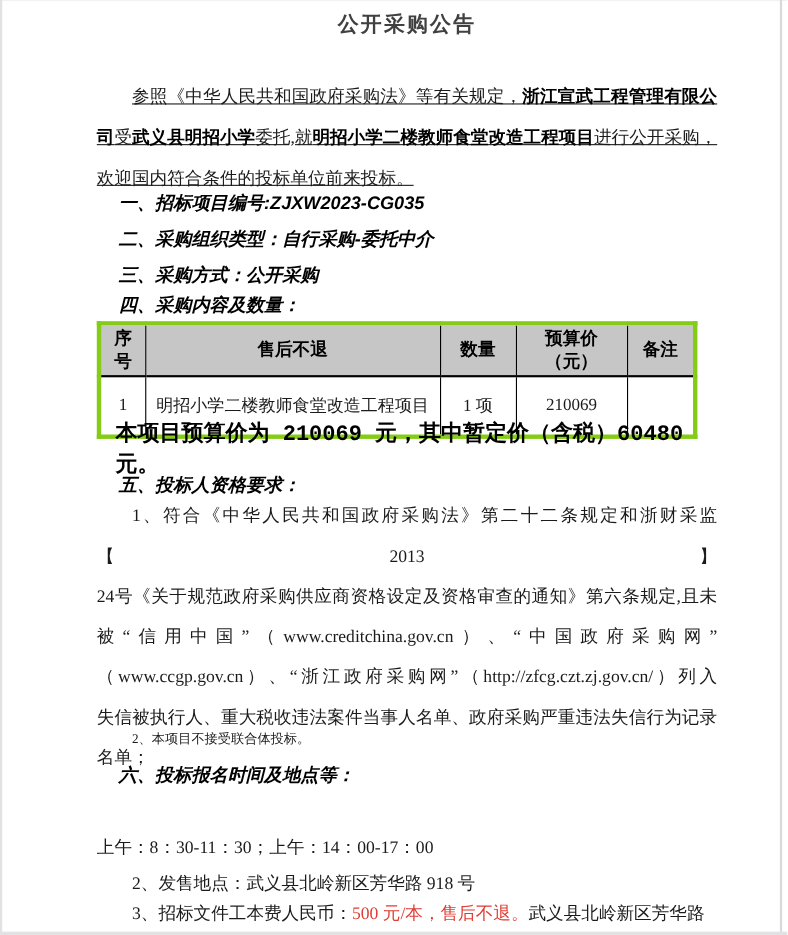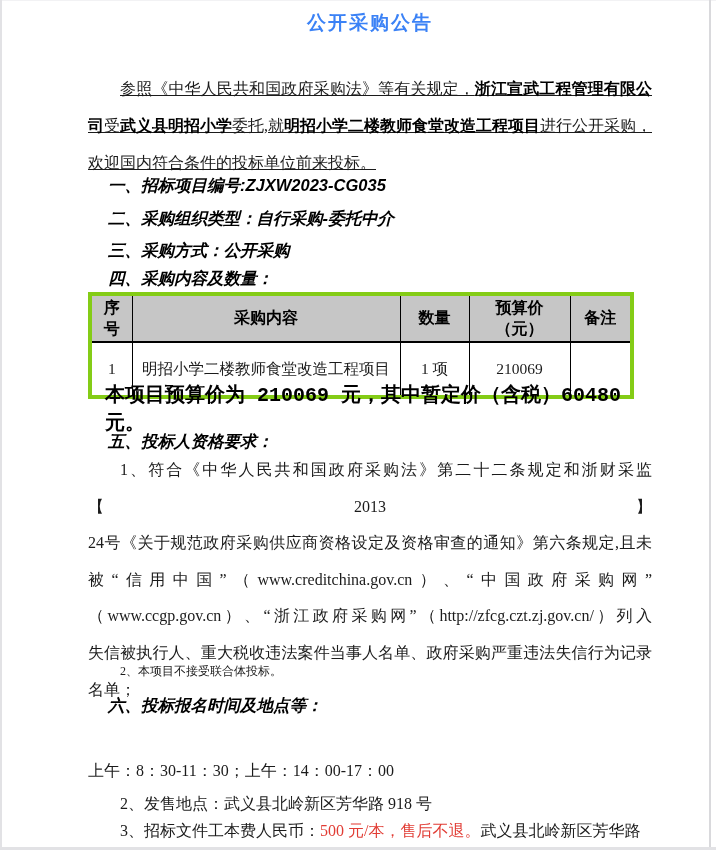--- a/index.html
+++ b/index.html
@@ -9,21 +9,21 @@
   }
   .edge{position:absolute;background:#e2e2e5;}
   .edge.left{left:0;top:0;width:2px;height:850px;}
   .edge.right{left:709px;top:0;width:2px;height:850px;background:#d9d9dc;}
   .edge.bottom{left:0;top:847px;width:716px;height:3px;}
   .edge.top{left:0;top:0;width:716px;height:1px;background:#f2f2f4;}
 
   .blk{position:absolute;left:88px;width:564px;}
   .title{
     top:8px;text-align:center;font-family:"Liberation Sans",sans-serif;
-    font-weight:bold;font-size:19px;line-height:30px;letter-spacing:2px;color:#3b82f6;
+    font-weight:bold;font-size:19px;line-height:30px;letter-spacing:2px;color:#404040;
   }
   .body-text{font-size:16px;line-height:37px;color:#1b1b1b;}
   .j{text-align:justify;text-align-last:justify;text-justify:inter-character;}
   .ind{text-indent:32px;}
   .bd{font-weight:bold;font-family:"Liberation Sans",sans-serif;color:#000;}
   .hd{
     font-family:"Liberation Sans",sans-serif;font-weight:bold;font-style:italic;
     font-size:16.5px;line-height:30px;padding-left:20px;color:#000;
   }
   .hd1{top:170px;} .hd2{top:203px;} .hd3{top:235px;} .hd4{top:263px;}
@@ -74,21 +74,21 @@
     <colgroup>
       <col style="width:42px">
         <col style="width:268px">
         <col style="width:69px">
         <col style="width:101px">
         <col style="width:62px">
     </colgroup>
     <tbody>
         <tr class="hrow">
       <td>序号</td>
-      <td>采购内容</td>
+      <td>售后不退</td>
       <td>数量</td>
       <td>预算价（元）</td>
       <td>备注</td>
     </tr>
     <tr class="drow">
       <td>1</td>
       <td>明招小学二楼教师食堂改造工程项目</td>
       <td>1 项</td>
       <td>210069</td>
       <td></td>

